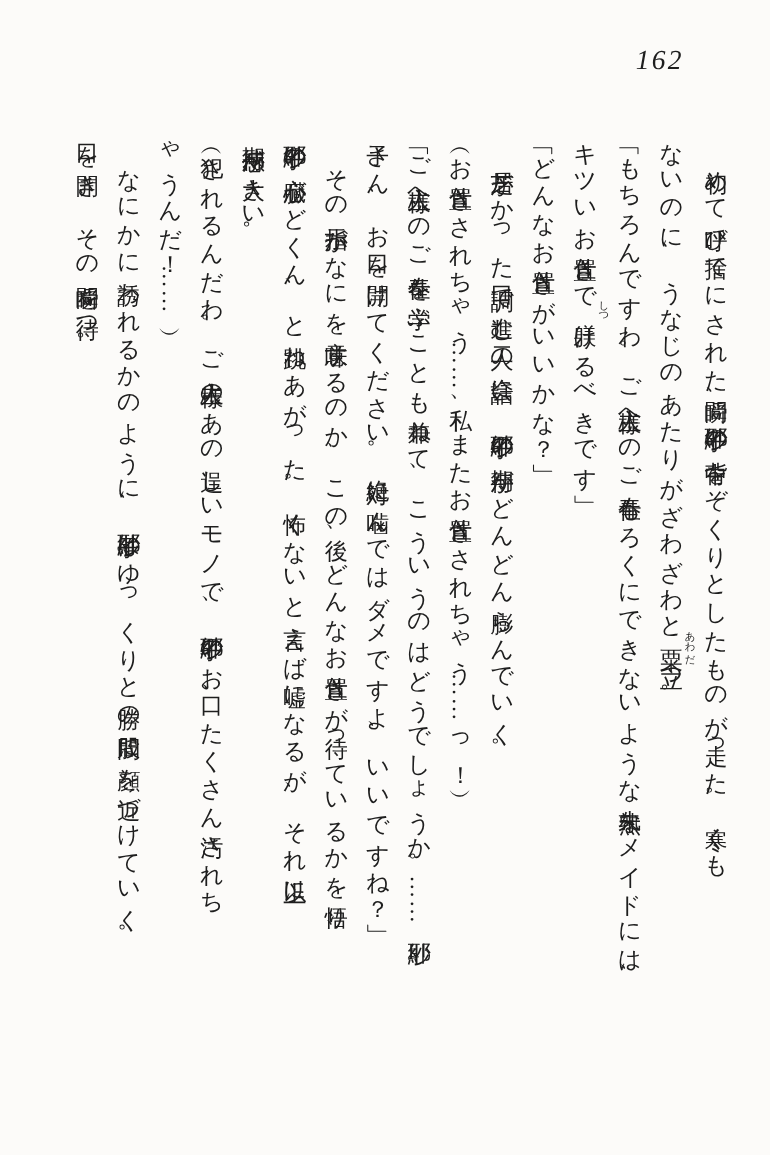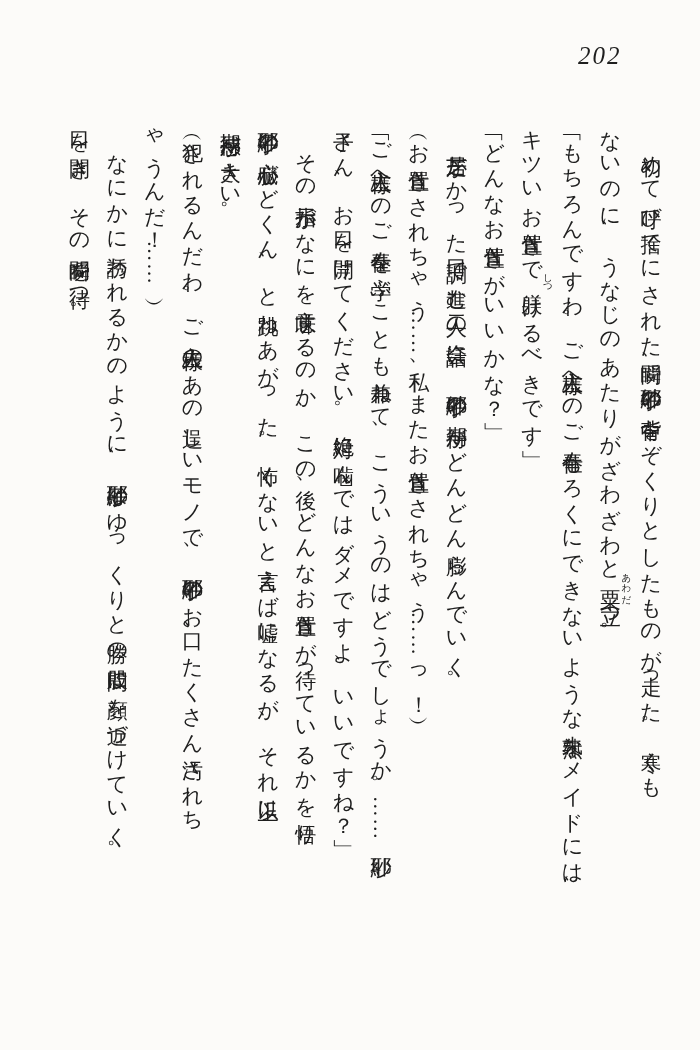--- a/index.html
+++ b/index.html
@@ -54,21 +54,21 @@
   ruby rt {
     font-size: 9.5px;
     letter-spacing: 0;
     color: var(--ink);
   }
 </style>
 </head>
 <body>
 
 <div class="page">
-  <div class="page-number">202</div>
+  <div class="page-number">162</div>
   <div class="text-area" id="text-area">
       <p class="line indent-1">初めて呼び捨てにされた瞬間、紗耶子の背中をぞくりとしたものが走った。寒くも</p>
       <p class="line">ないのに、うなじのあたりがざわざわと<ruby>粟立<rt>あわだ</rt></ruby>つ。</p>
       <p class="line indent-05">「もちろんですわ。ご主人様へのご奉仕もろくにできないような未熟なメイドには、</p>
       <p class="line">キツいお仕置きで<ruby>躾<rt>しつ</rt></ruby>けるべきです」</p>
       <p class="line indent-05">「どんなお仕置きがいいかな？」</p>
       <p class="line indent-1">芝居がかった口調で進む二人の会話に、紗耶子の期待がどんどん膨らんでいく。</p>
       <p class="line indent-05">（お仕置きされちゃう……私、またお仕置きされちゃう……っ！）</p>
       <p class="line indent-05">「ご主人様へのご奉仕を学ぶことも兼ねて、こういうのはどうでしょうか。……紗耶</p>
       <p class="line">子さん、お口を開けてください。絶対に噛んではダメですよ、いいですね？」</p>

